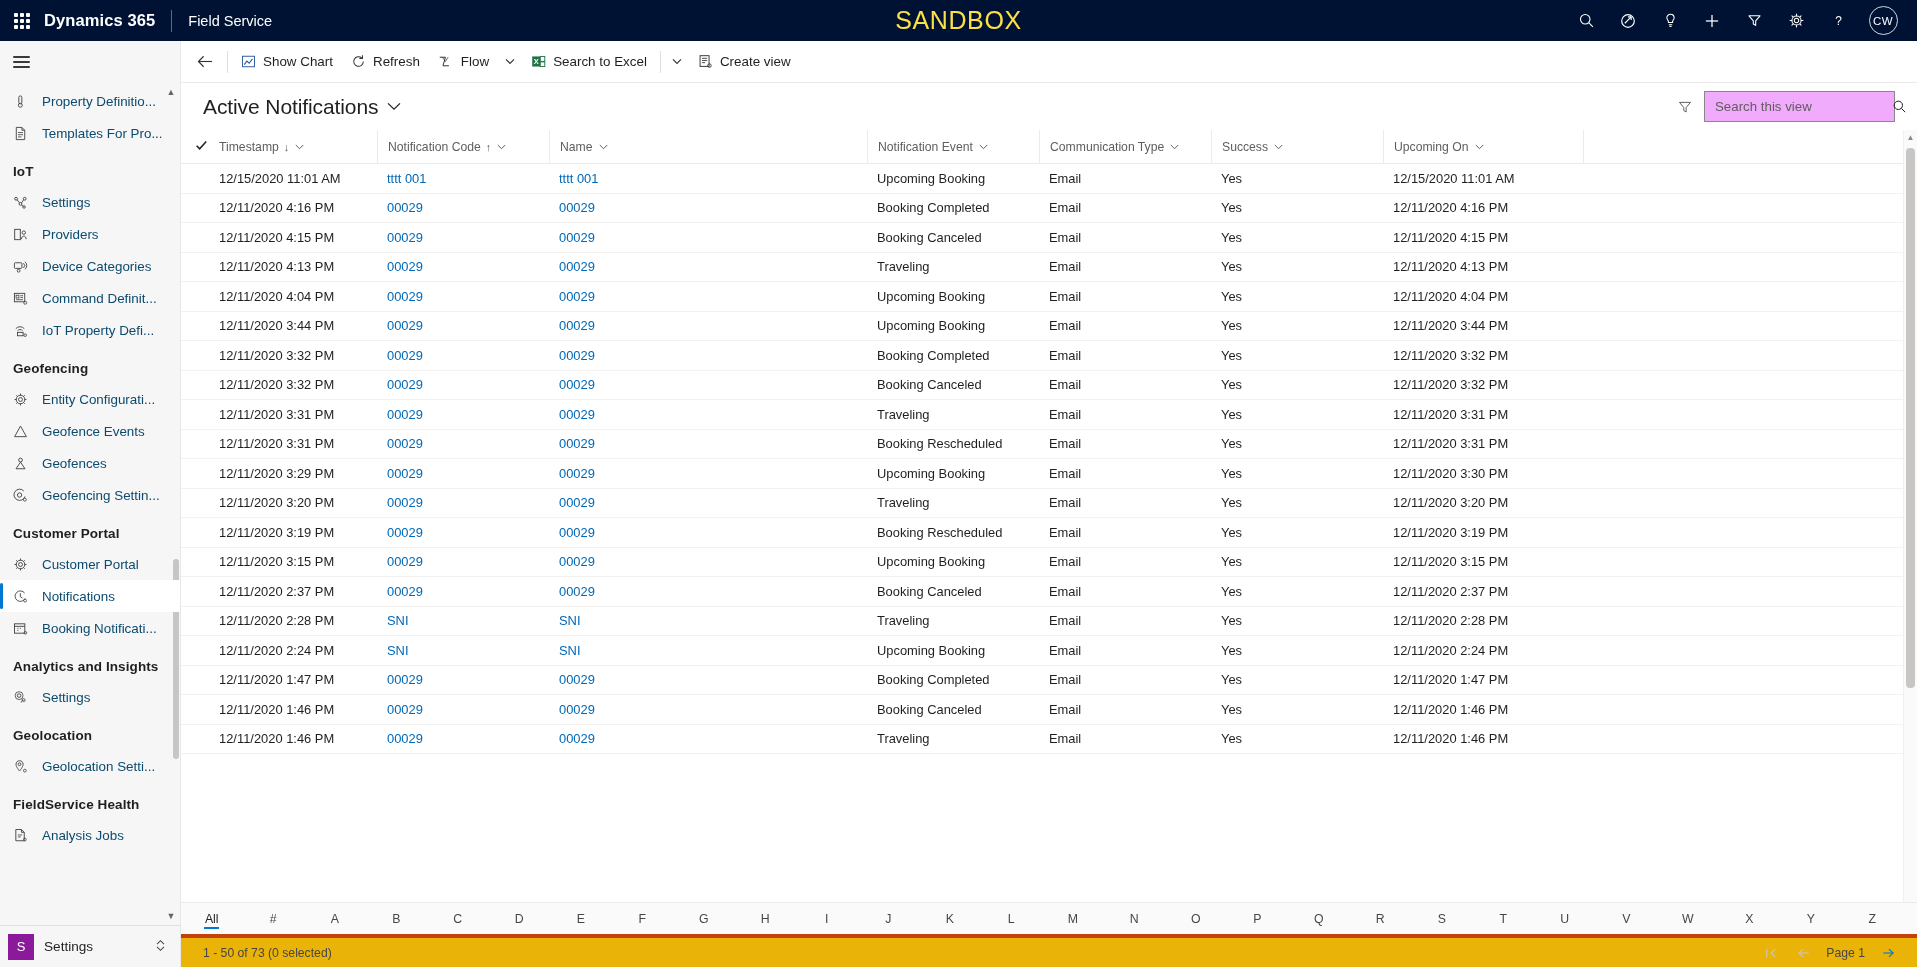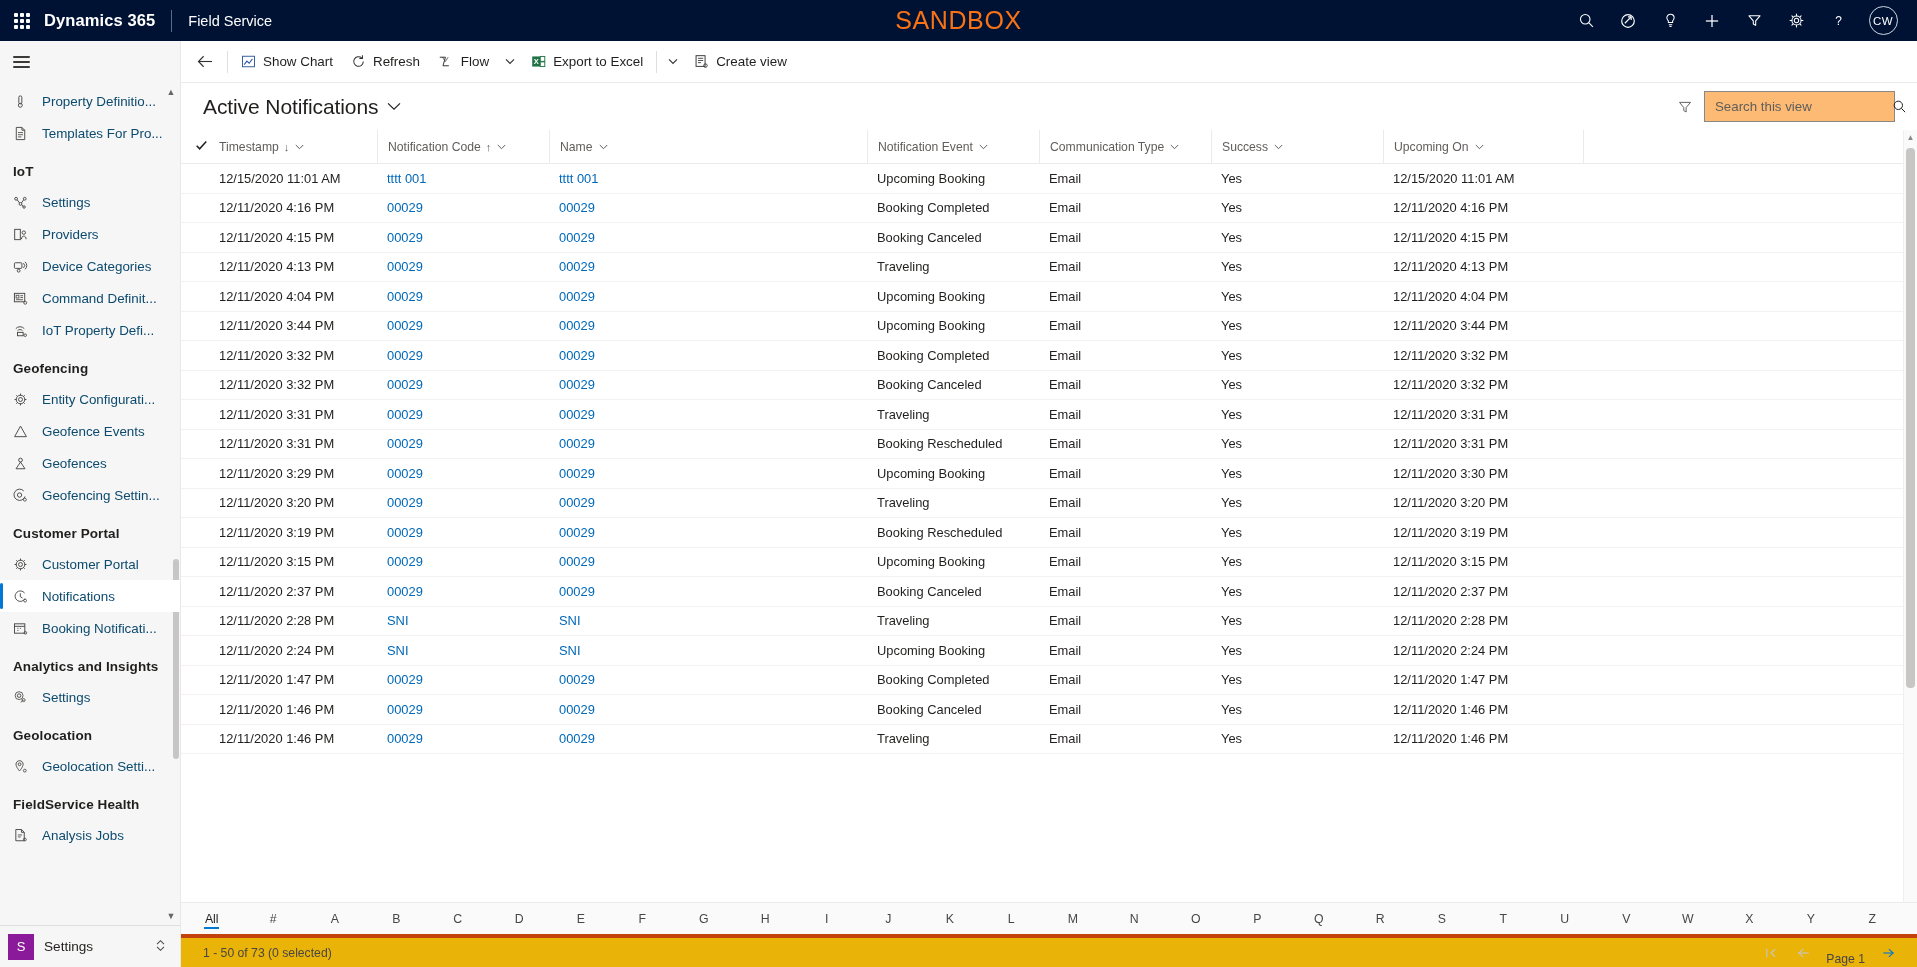--- a/index.html
+++ b/index.html
@@ -32,21 +32,21 @@
   .brand {
     font-size: 16.5px; font-weight: bold; letter-spacing: .1px;
     padding-right: 16px; cursor: pointer;
   }
   .brand-sep { width: 1px; height: 22px; background: #5b6a85; }
   .app-name { font-size: 14.5px; padding-left: 16px; cursor: pointer; font-weight: normal; }
   .sandbox-label {
     position: absolute; left: 0; right: 0; top: 0; bottom: 0;
     display: flex; align-items: center; justify-content: center;
     font-size: 25px; letter-spacing: .6px; font-weight: normal;
-    color: #f97316; pointer-events: none;
+    color: #fde047; pointer-events: none;
   }
   .top-icons {
     margin-left: auto; display: flex; align-items: center;
     height: 41px; padding-right: 10px; position: relative; z-index: 3;
   }
   .top-icon {
     width: 42px; height: 41px; display: flex; align-items: center; justify-content: center;
     cursor: pointer;
   }
   .top-icon svg { display: block; }
@@ -164,21 +164,21 @@
   .view-title {
     font-size: 21px; color: #201f1e; cursor: pointer; letter-spacing: -.1px;
   }
   .view-chev { color: #201f1e; font-size: 13px; margin-left: 9px; cursor: pointer; }
   .viewhdr-right { margin-left: auto; display: flex; align-items: center; gap: 4px; }
   .filter-btn {
     width: 30px; height: 30px; display: flex; align-items: center; justify-content: center;
     cursor: pointer; color: #323130;
   }
   .searchbox {
-    width: 191px; height: 31px; border: 1px solid #8a8886; background: #fdba74;
+    width: 191px; height: 31px; border: 1px solid #8a8886; background: #f0abfc;
     display: flex; align-items: center; padding: 0 8px 0 10px;
   }
   .searchbox input {
     flex: 1 1 auto; border: 0; outline: 0; font-size: 13.3px;
     font-family: "Liberation Sans", sans-serif; color: #201f1e; background: transparent;
   }
   .searchbox input::placeholder { color: #605e5c; }
   .search-ico { color: #201f1e; display: flex; align-items: center; cursor: pointer; }
 
   
@@ -239,21 +239,21 @@
   .alpha-item.active { color: #201f1e; }
   .alpha-item.active .ul {
     position: absolute; bottom: 5px; width: 15px; height: 2px; background: #0078d4;
   }
   .statusbar {
     flex: 0 0 33px; display: flex; align-items: center;
     border-top: 4px solid #c2410c; padding: 0 14px 0 22px;
     background: #eab308;
   }
   .status-text { font-size: 12.2px; color: #484644; }
-  .pager { margin-left: auto; display: flex; align-items: flex-end; gap: 2px; }
+  .pager { margin-left: auto; display: flex; align-items: center; gap: 2px; }
   .pg-btn {
     width: 30px; height: 26px; display: flex; align-items: center; justify-content: center;
     cursor: pointer; color: #c8c6c4; font-size: 14px;
   }
   .pg-btn.enabled { color: #0078d4; }
   .pg-label { font-size: 12.2px; color: #484644; padding: 0 6px; }
 </style>
 </head>
 <body>
 
@@ -605,21 +605,21 @@
 
       <div class="cmd-btn">
         <span class="ci">
           <svg width="15" height="15" viewBox="0 0 16 16">
               <rect x="1.3" y="2.6" width="8.4" height="10.8" fill="#217346"></rect>
               <text x="5.5" y="10.9" font-size="8" fill="#fff" text-anchor="middle" font-family="Liberation Sans, sans-serif" font-weight="bold">X</text>
               <rect x="9.9" y="2.6" width="4.8" height="5.2" fill="none" stroke="#217346" stroke-width="1"></rect>
               <rect x="9.9" y="8.4" width="4.8" height="5" fill="none" stroke="#217346" stroke-width="1"></rect>
             </svg>
         </span>
-        <span>Export to Excel</span>
+        <span>Search to Excel</span>
       </div>
       <div class="cmd-sep"></div>
       <div class="cmd-caret">
         <svg width="10" height="7" viewBox="0 0 10 7">
             <path d="M1 1.4 5 5.4l4-4" fill="none" stroke="#323130" stroke-width="1.1"></path>
           </svg>
       </div>
 
       <div class="cmd-btn">
         <span class="ci">

